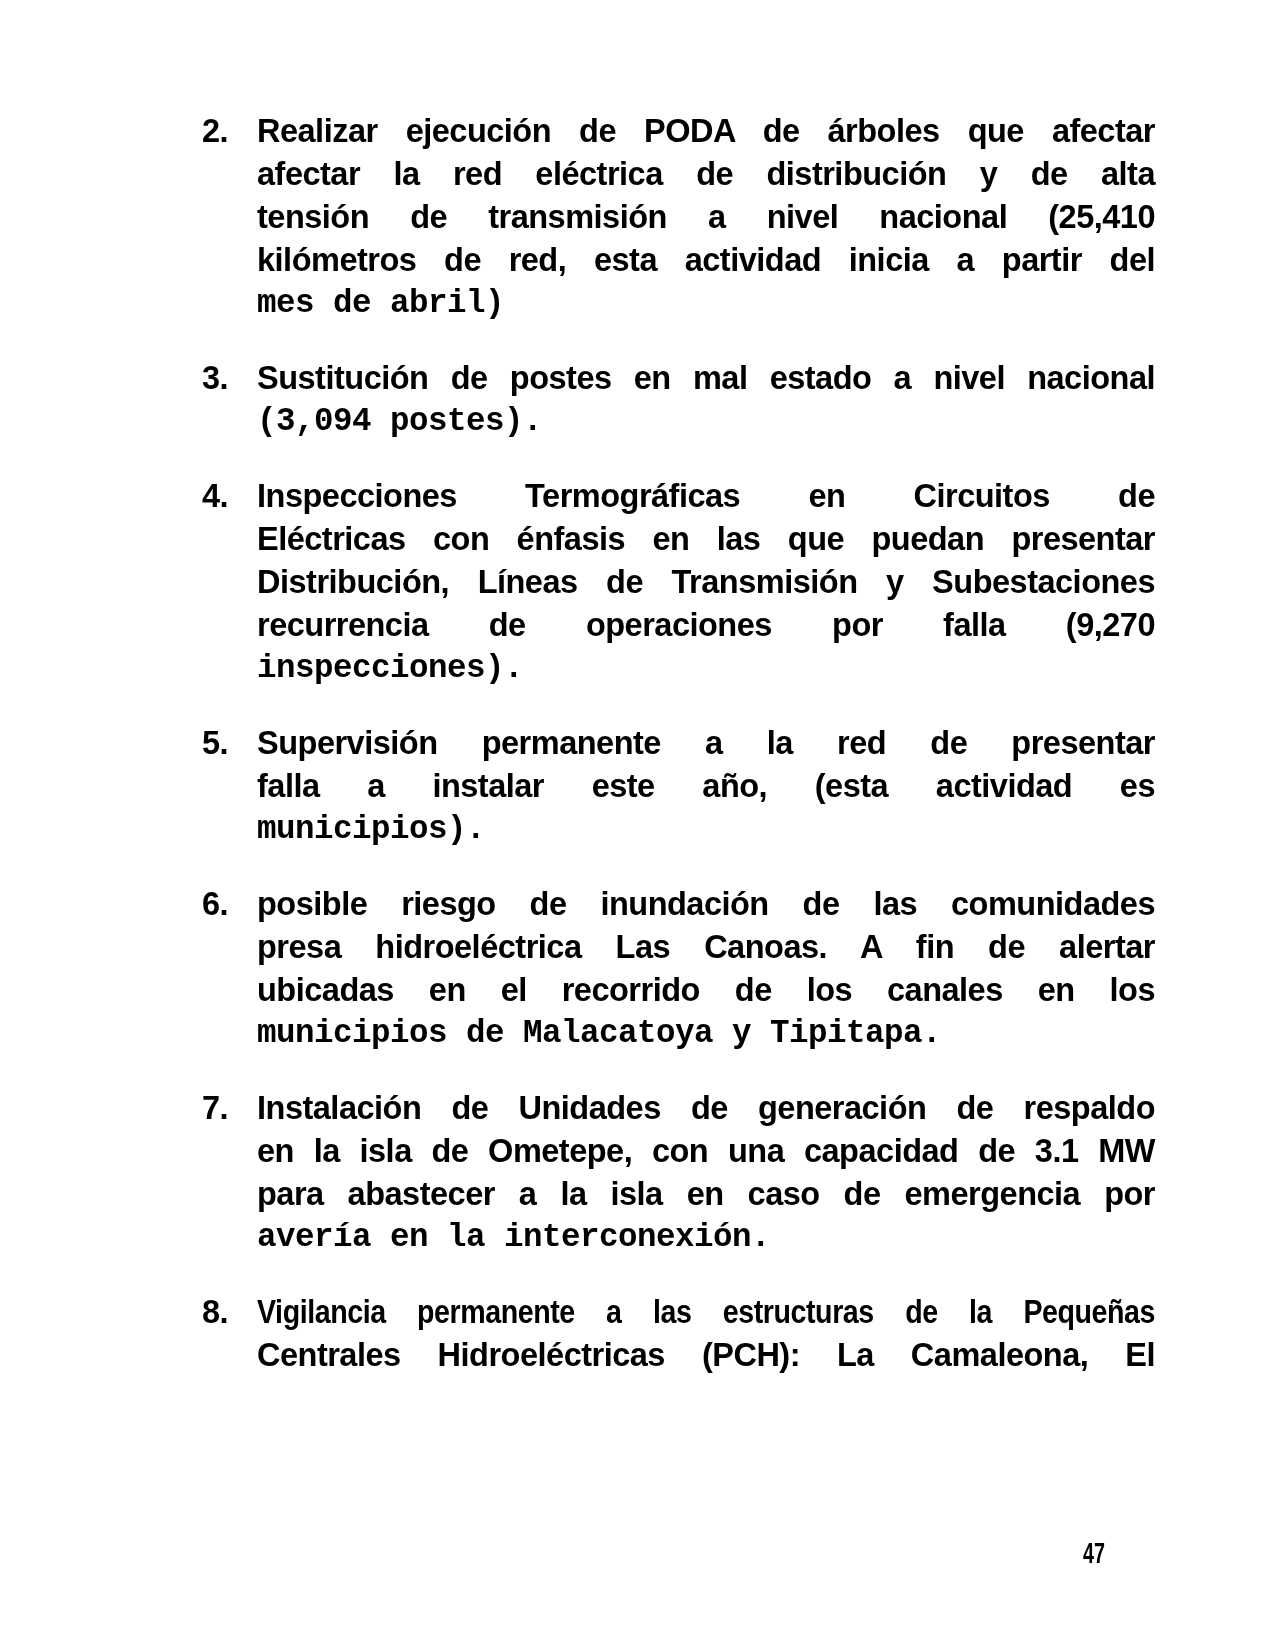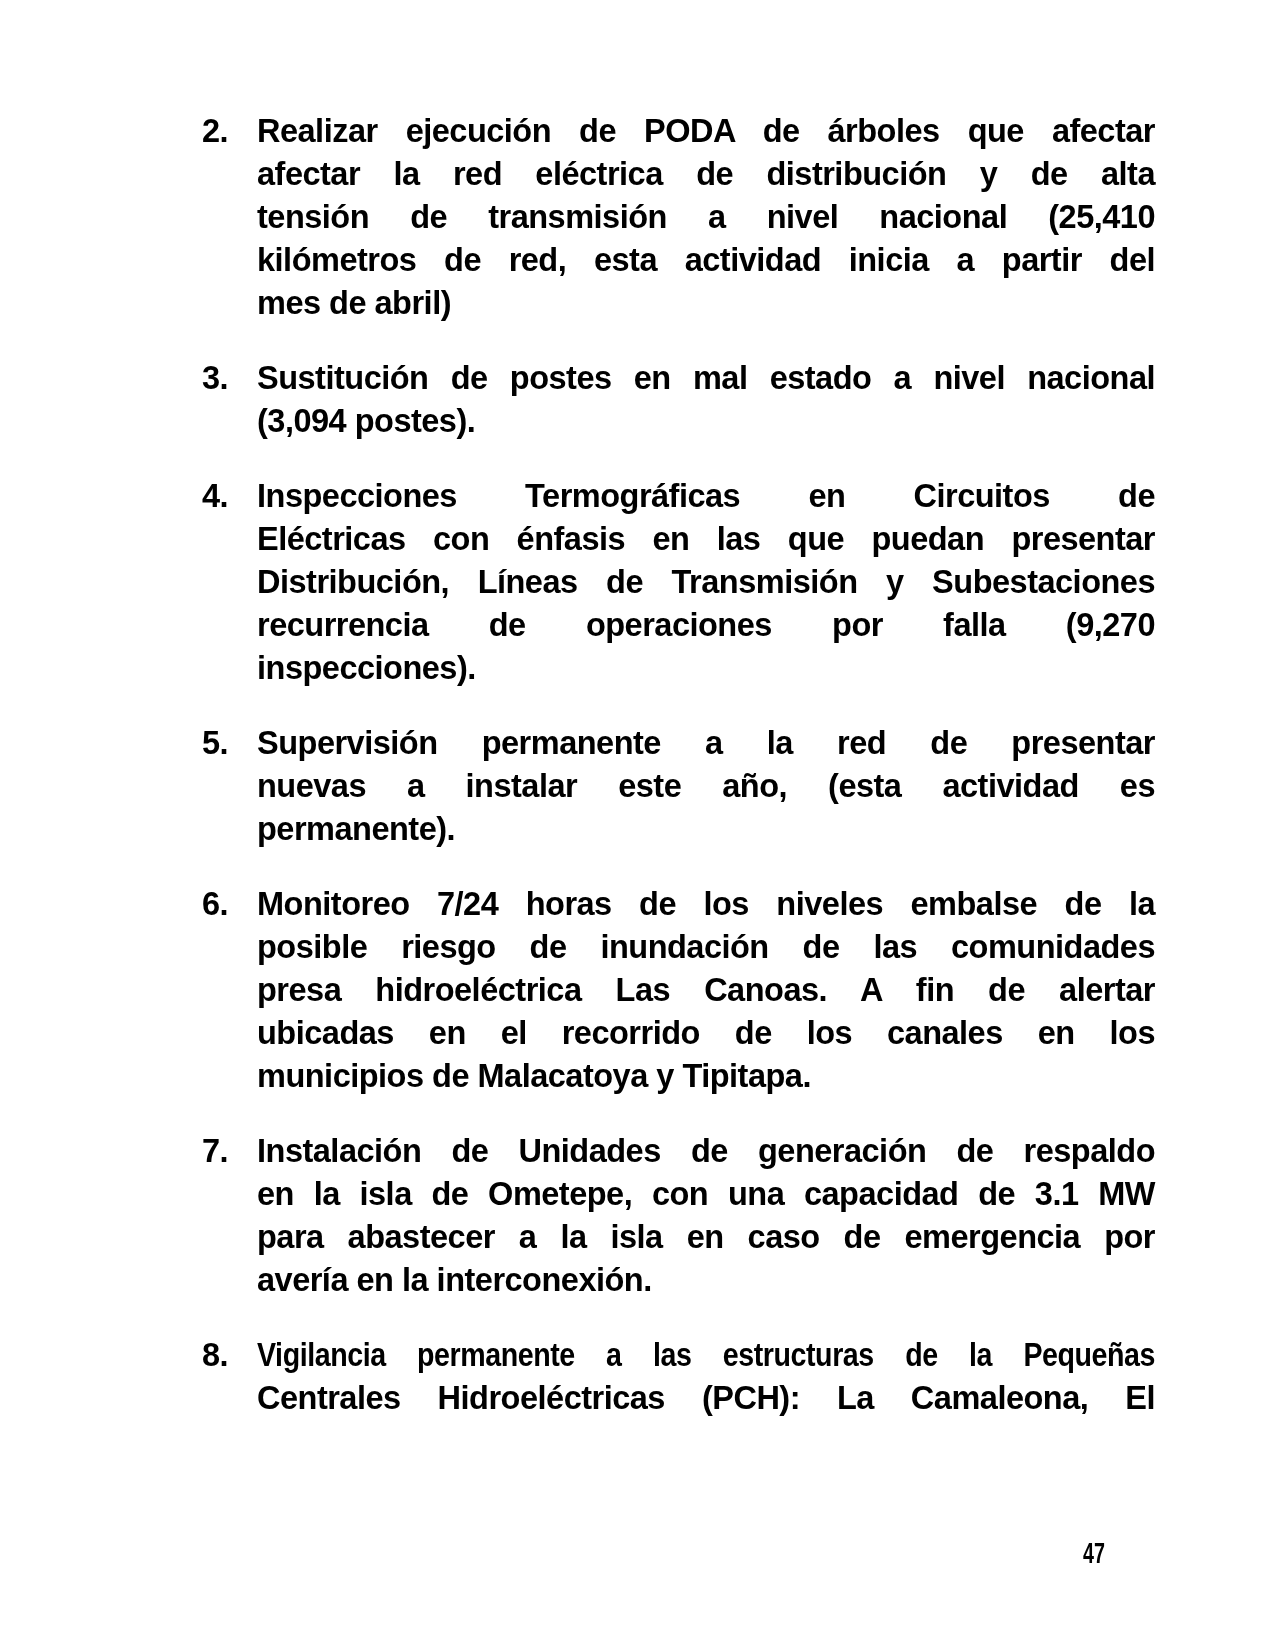--- a/index.html
+++ b/index.html
@@ -39,20 +39,21 @@
     width: 898px;
     flex: none;
   }
   .line {
     text-align: justify;
     text-align-last: justify;
   }
   .line.no-justify {
     text-align: left;
     text-align-last: auto;
+    font-family: Liberation Mono, monospace;
   }
   .line.condensed {
     width: 113.64%;
     transform: scaleX(0.88);
     transform-origin: left top;
   }
   .page-number {
     position: absolute;
     left: 1083px;
     top: 1537px;
@@ -92,28 +93,27 @@
           <div class="line">Eléctricas con énfasis en las que puedan presentar</div>
           <div class="line">Distribución, Líneas de Transmisión y Subestaciones</div>
           <div class="line">recurrencia de operaciones por falla (9,270</div>
           <div class="line no-justify">inspecciones).</div>
         </div>
       </div>
       <div class="list-item">
         <div class="item-number">5.</div>
         <div class="item-text">
           <div class="line">Supervisión permanente a la red de presentar</div>
-          <div class="line">nuevas a instalar este año, (esta actividad es</div>
-          <div class="line no-justify">permanente).</div>
+          <div class="line">falla a instalar este año, (esta actividad es</div>
+          <div class="line no-justify">municipios).</div>
         </div>
       </div>
       <div class="list-item">
         <div class="item-number">6.</div>
         <div class="item-text">
-          <div class="line">Monitoreo 7/24 horas de los niveles embalse de la</div>
           <div class="line">posible riesgo de inundación de las comunidades</div>
           <div class="line">presa hidroeléctrica Las Canoas. A fin de alertar</div>
           <div class="line">ubicadas en el recorrido de los canales en los</div>
           <div class="line no-justify">municipios de Malacatoya y Tipitapa.</div>
         </div>
       </div>
       <div class="list-item">
         <div class="item-number">7.</div>
         <div class="item-text">
           <div class="line">Instalación de Unidades de generación de respaldo</div>

